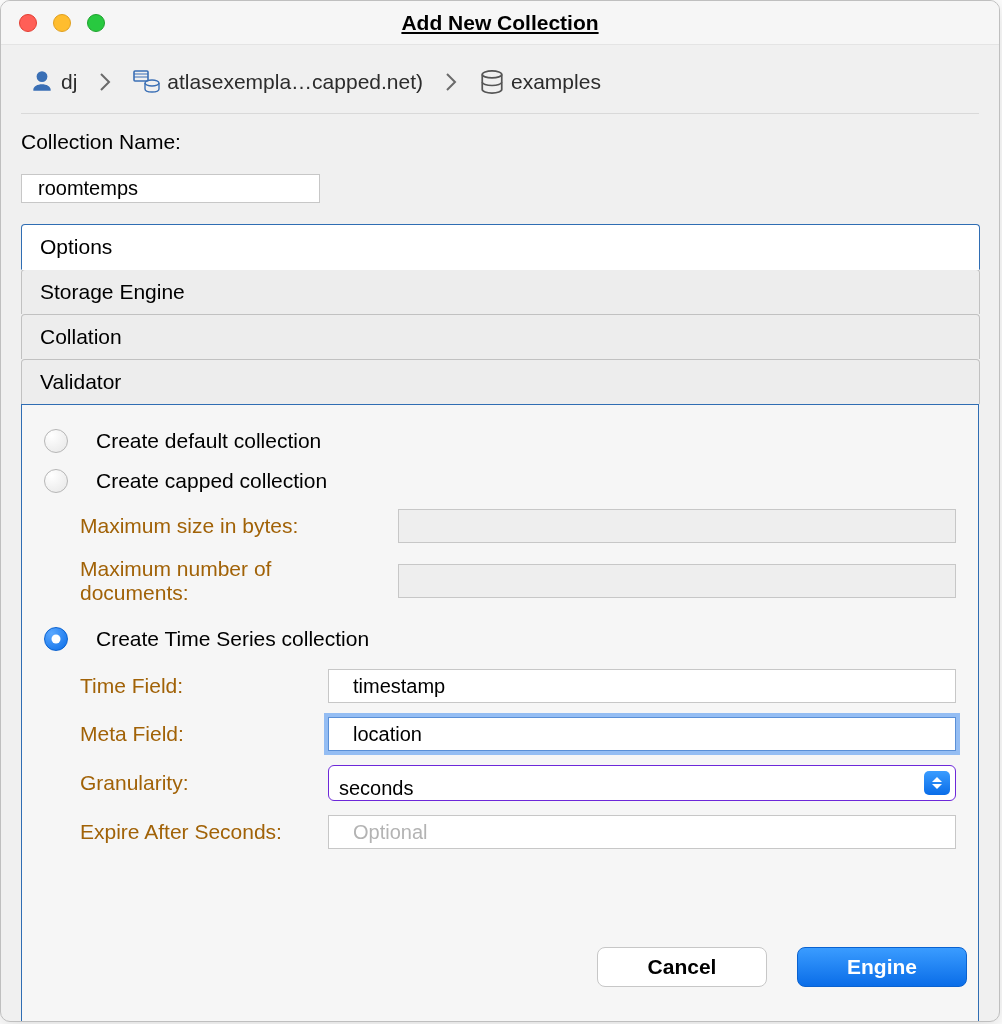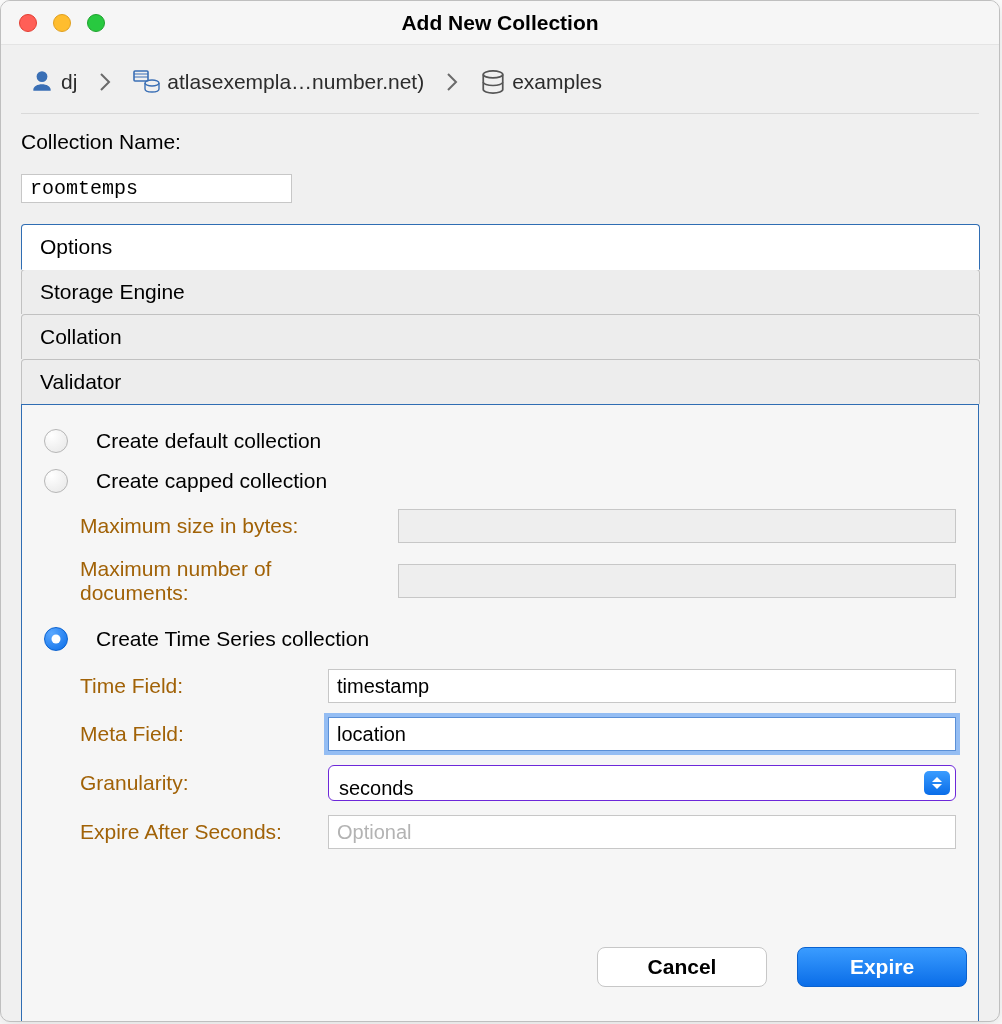--- a/index.html
+++ b/index.html
@@ -34,21 +34,21 @@
     position: absolute; left: 18px; top: 50%; transform: translateY(-50%);
     display: flex; gap: 16px;
   }
   .dot { width: 18px; height: 18px; border-radius: 50%; }
   .dot-red { background: #ff5f57; border: 1px solid #e33e32; }
   .dot-yellow { background: #ffbd2e; border: 1px solid #e0a020; }
   .dot-green { background: #28c940; border: 1px solid #1fa32e; }
   .titletext {
     position: absolute; left: 0; right: 0; text-align: center;
     top: 50%; transform: translateY(-50%);
-    font-weight: 700; font-size: 21px;
+    font-weight: 700; font-size: 21px; text-decoration: underline;
   }
   
   .breadcrumb {
     display: flex; align-items: center; gap: 20px;
     padding: 24px 28px 18px;
     color: #2c2c2c;
   }
   .crumb { display: flex; align-items: center; gap: 6px; font-size: 21px; }
   .chev { color: #6a6a6a; padding: 0 2px; }
   .sep-line {
@@ -56,21 +56,21 @@
   }
   
   .labelrow {
     display: flex; align-items: flex-start; gap: 20px;
     padding: 0 20px 20px;
     flex-direction: column;
   }
   .labelrow label { font-size: 21px; }
   .text-input {
     flex: 1; height: 20px; border: 1px solid #c7c7c7;
-    background: #fff; padding: 2px 8px; font-size: 20px; font-family: Liberation Mono, monospace;
+    background: #fff; padding: 2px 16px; font-size: 20px;
   }
   
   .tabs {
     display: flex;
     margin: 0 20px;
     border-bottom: 1px solid #2f6db3;
     flex-direction: column;
   }
   .tab {
     padding: 10px 18px; font-size: 21px;
@@ -117,21 +117,21 @@
   .subrow {
     display: flex; align-items: center; gap: 18px;
     margin-bottom: 14px;
   }
   .subrow .slabel {
     width: 300px; font-size: 21px; color: #a16207;
   }
   .subrow.narrow .slabel { width: 230px; }
   .valinput {
     flex: 1; height: 34px; border: 1px solid #c7c7c7;
-    background: #fafafa; padding: 2px 8px; font-size: 20px;
+    background: #fafafa; padding: 2px 24px; font-size: 20px;
     color: #000;
   }
   .valinput.disabled {
     background: #eeeeee; color: #888;
   }
   .valinput.white { background: #ffffff; }
   .valinput.focused {
     outline: 4px solid #94bdf3;
     border-color: #5a8fd6;
   }
@@ -203,21 +203,21 @@
         </svg>
     </span>
     <span class="crumb">
       <svg width="28" height="26" viewBox="0 0 28 26">
         <rect x="1" y="2" width="14" height="10" rx="1" fill="none" stroke="#3a6fb5" stroke-width="1.6"></rect>
         <line x1="1" y1="5" x2="15" y2="5" stroke="#3a6fb5" stroke-width="1.2"></line>
         <line x1="1" y1="8" x2="15" y2="8" stroke="#3a6fb5" stroke-width="1.2"></line>
         <ellipse cx="19" cy="14" rx="7" ry="3" fill="none" stroke="#3a6fb5" stroke-width="1.4"></ellipse>
         <path d="M12 14v6c0 1.7 3.1 3 7 3s7-1.3 7-3v-6" fill="none" stroke="#3a6fb5" stroke-width="1.4"></path>
       </svg>
-      <span>atlasexempla…number.net)</span>
+      <span>atlasexempla…capped.net)</span>
     </span>
     <span class="chev">
       <svg width="12" height="18" viewBox="0 0 12 18">
           <path d="M2 1l8 8-8 8" stroke="#6a6a6a" stroke-width="2" fill="none"></path>
         </svg>
     </span>
     <span class="crumb">
       <svg width="26" height="26" viewBox="0 0 24 24">
         <ellipse cx="12" cy="5" rx="9" ry="3.2" fill="none" stroke="#555" stroke-width="1.6"></ellipse>
         <path d="M3 5v14c0 1.8 4 3.2 9 3.2s9-1.4 9-3.2V5" fill="none" stroke="#555" stroke-width="1.6"></path>
@@ -291,16 +291,16 @@
       <div class="subrow narrow">
         <div class="slabel">Expire After Seconds:</div>
         <input class="valinput white" value="" placeholder="Optional" style="">
       </div>
     </div>
 
   </div>
 
   <div class="footer">
     <div class="btn">Cancel</div>
-    <div class="btn btn-primary">Expire</div>
+    <div class="btn btn-primary">Engine</div>
   </div>
 
 </div>
 
 </body></html>

